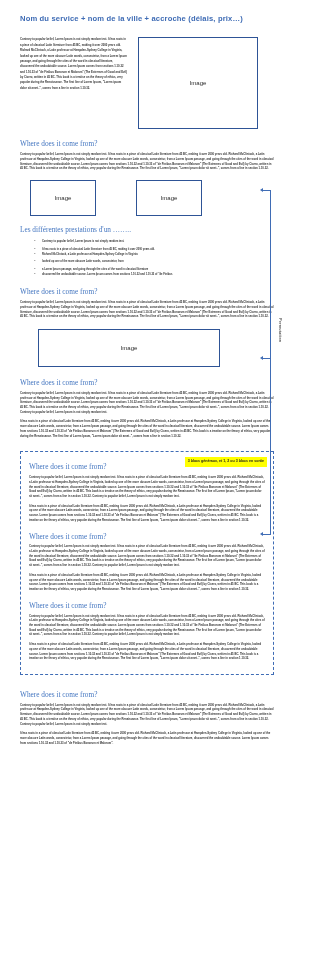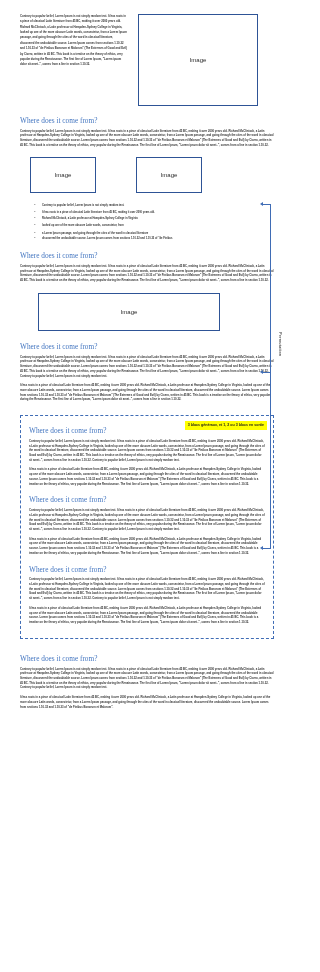--- a/index.html
+++ b/index.html
@@ -190,39 +190,41 @@
     text-orientation: mixed;
     white-space: nowrap;
     letter-spacing: 0.2px;
   }
 </style>
 </head>
 <body>
 
 <div class="page">
 
+  <h1 class="doc-title">Nom du service + nom de la ville + accroche (délais, prix…)</h1>
 
   <div class="intro-row">
     <div class="intro-col">
       <p class="body-text">Contrary to popular belief, Lorem Ipsum is not simply random text. It has roots in a piece of classical Latin literature from 45 BC, making it over 2000 years old. Richard McClintock, a Latin professor at Hampden-Sydney College in Virginia, looked up one of the more obscure Latin words, consectetur, from a Lorem Ipsum passage, and going through the cites of the word in classical literature, discovered the undoubtable source. Lorem Ipsum comes from sections 1.10.32 and 1.10.33 of "de Finibus Bonorum et Malorum" (The Extremes of Good and Evil) by Cicero, written in 45 BC. This book is a treatise on the theory of ethics, very popular during the Renaissance. The first line of Lorem Ipsum, "Lorem ipsum dolor sit amet..", comes from a line in section 1.10.32.</p>
     </div>
     <div class="img-box img-intro">Image</div>
   </div>
 
   <div class="sec">
     <h2 class="section-head">Where does it come from?</h2>
     <p class="body-text">Contrary to popular belief, Lorem Ipsum is not simply random text. It has roots in a piece of classical Latin literature from 45 BC, making it over 2000 years old. Richard McClintock, a Latin professor at Hampden-Sydney College in Virginia, looked up one of the more obscure Latin words, consectetur, from a Lorem Ipsum passage, and going through the cites of the word in classical literature, discovered the undoubtable source. Lorem Ipsum comes from sections 1.10.32 and 1.10.33 of "de Finibus Bonorum et Malorum" (The Extremes of Good and Evil) by Cicero, written in 45 BC. This book is a treatise on the theory of ethics, very popular during the Renaissance. The first line of Lorem Ipsum, "Lorem ipsum dolor sit amet..", comes from a line in section 1.10.32.</p>
   </div>
 
   <div class="two-img-row">
     <div class="img-box img-half">Image</div>
     <div class="img-box img-half">Image</div>
   </div>
 
   <div>
+    <h2 class="section-head">Les différentes prestations d'un ……..</h2>
     <ul class="bullets">
       <li>Contrary to popular belief, Lorem Ipsum is not simply random text.</li>
       <li class="spaced">It has roots in a piece of classical Latin literature from 45 BC, making it over 2000 years old.</li>
       <li>Richard McClintock, a Latin professor at Hampden-Sydney College in Virginia</li>
       <li class="spaced">looked up one of the more obscure Latin words, consectetur, from</li>
       <li class="spaced">a Lorem Ipsum passage, and going through the cites of the word in classical literature</li>
       <li>discovered the undoubtable source. Lorem Ipsum comes from sections 1.10.32 and 1.10.33 of "de Finibus</li>
     </ul>
   </div>
 

